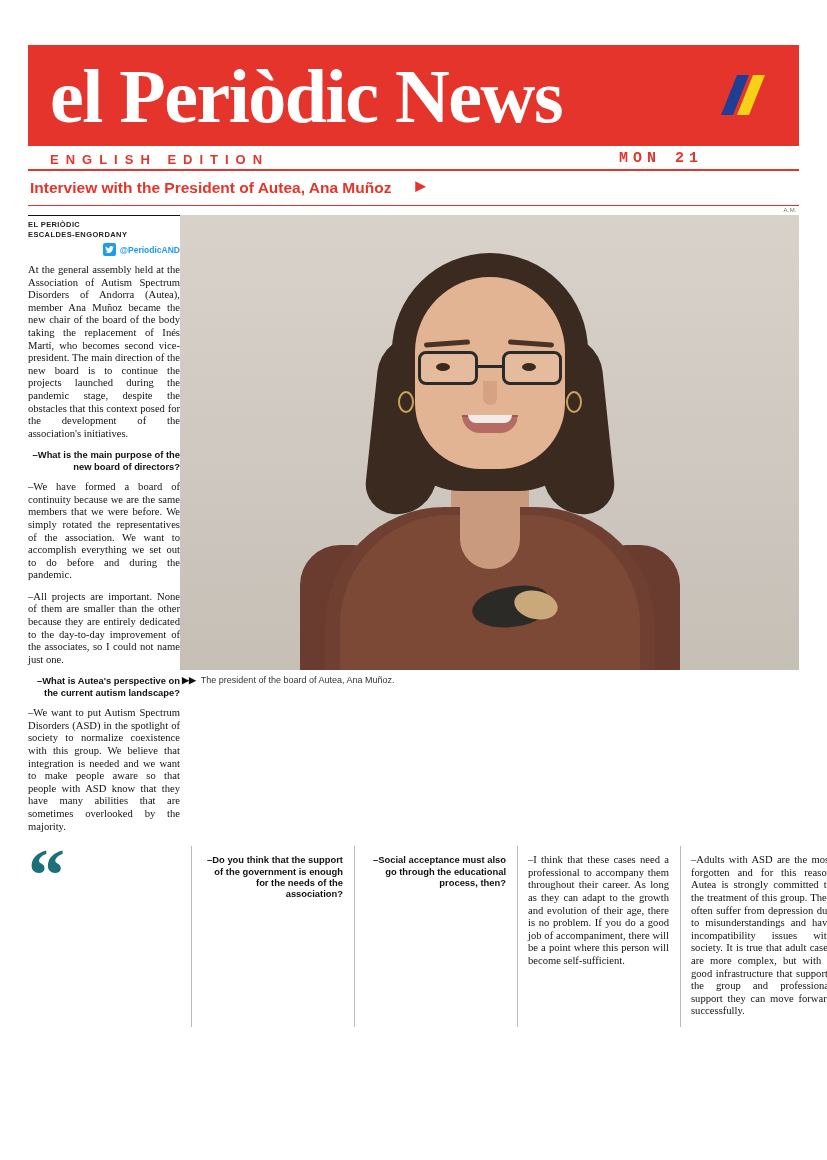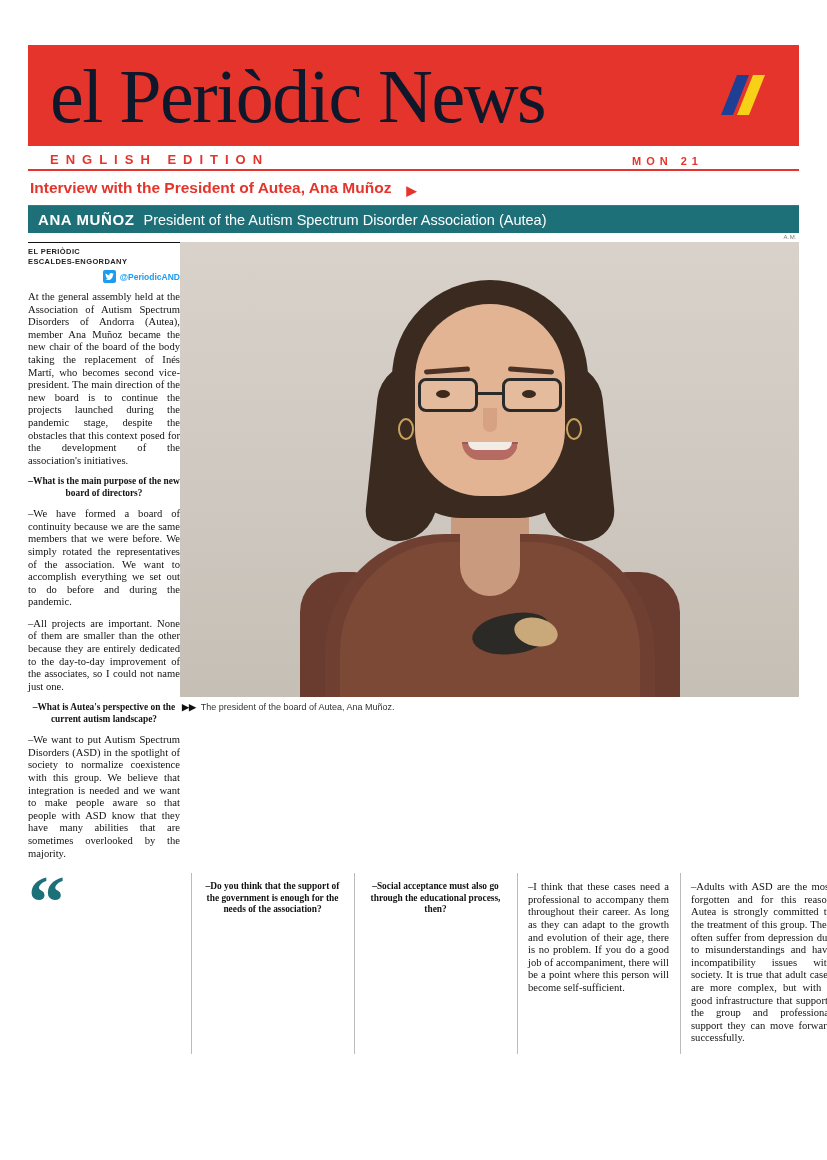--- a/index.html
+++ b/index.html
@@ -23,23 +23,23 @@
   .masthead {
     position: relative;
     margin-top: 45px;
     background: #e5342b;
     height: 101px;
     display: flex;
     align-items: center;
     padding: 0 22px;
   }
   .masthead-title {
-    color: #0f172a;
+    color: #ffffff;
     font-family: "Liberation Serif", serif;
-    font-weight: normal;
+    font-weight: bold;
     font-size: 76px;
     line-height: 76px;
     letter-spacing: -1.5px;
     white-space: nowrap;
   }
   .logo-mark {
     position: absolute;
     right: 22px;
     top: 24px;
     width: 62px;
@@ -55,41 +55,41 @@
   }
   .edition-label {
     color: #e5342b;
     font-family: "Liberation Sans", sans-serif;
     font-weight: bold;
     font-size: 13px;
     letter-spacing: 7px;
   }
   .edition-date {
     color: #e5342b;
-    font-family: Liberation Sans, sans-serif;
-    font-weight: bold;
-    font-size: 11px;
+    font-family: Liberation Mono, monospace;
+    font-weight: bold;
+    font-size: 15px;
     letter-spacing: 5px;
     padding-right: 90px;
   }
   .rule-red {
     border-top: 2px solid #e5342b;
     margin-top: 2px;
   }
 
   
   .kicker {
     font-family: "Liberation Sans", sans-serif;
     font-weight: bold;
     font-size: 15.5px;
     color: #e5342b;
     padding: 8px 2px 8px 2px;
     display: flex;
-    align-items: flex-end;
-    gap: 15px;
+    align-items: flex-start;
+    gap: 24px;
     white-space: nowrap;
   }
   .kicker .sep {
     color: #e5342b;
     font-size: 13px;
     line-height: 1;
   }
   .rule-thin { border-top: 1px solid #e5342b; }
 
   
@@ -169,26 +169,26 @@
     font-family: "Liberation Serif", serif;
     font-size: 10.6px;
     line-height: 12.6px;
     text-align: justify;
     hyphens: auto;
     color: #111;
     margin-top: 8px;
   }
   .body-text p { margin: 0 0 9px 0; }
   .q {
-    font-family: Liberation Serif, serif;
+    font-family: Liberation Sans, sans-serif;
     font-weight: bold;
     font-size: 9.4px;
     line-height: 11.4px;
     margin: 0 0 2px 0;
-    text-align: center;
+    text-align: right;
   }
 
   
   .photo-wrap { position: relative; }
   .photo {
     position: relative;
     width: 100%;
     height: 455px;
     overflow: hidden;
     background: #cfc9c2;
@@ -297,24 +297,20 @@
   </div>
   <div class="rule-red"></div>
 
   <div class="kicker">
     <span>Interview with the President of Autea, Ana Muñoz</span>
     <span class="sep">▶</span>
   </div>
   <div class="rule-thin"></div>
 
 
-  <div class="byline-band">
-    <span class="byline-name">ANA MUÑOZ</span>
-    <span class="byline-role">President of the Autism Spectrum Disorder Association (Autea)</span>
-  </div>
 
   <div class="content">
 
     <div class="col-left">
       <div class="rule-thin" style="border-color:#111;margin-bottom:4px;"></div>
       <div class="source-line">EL PERIÒDIC</div>
       <div class="source-line sub">ESCALDES-ENGORDANY</div>
       <div class="twitter-row">
         <span class="tw-icon">
           <svg width="9" height="9" viewBox="0 0 24 24">

